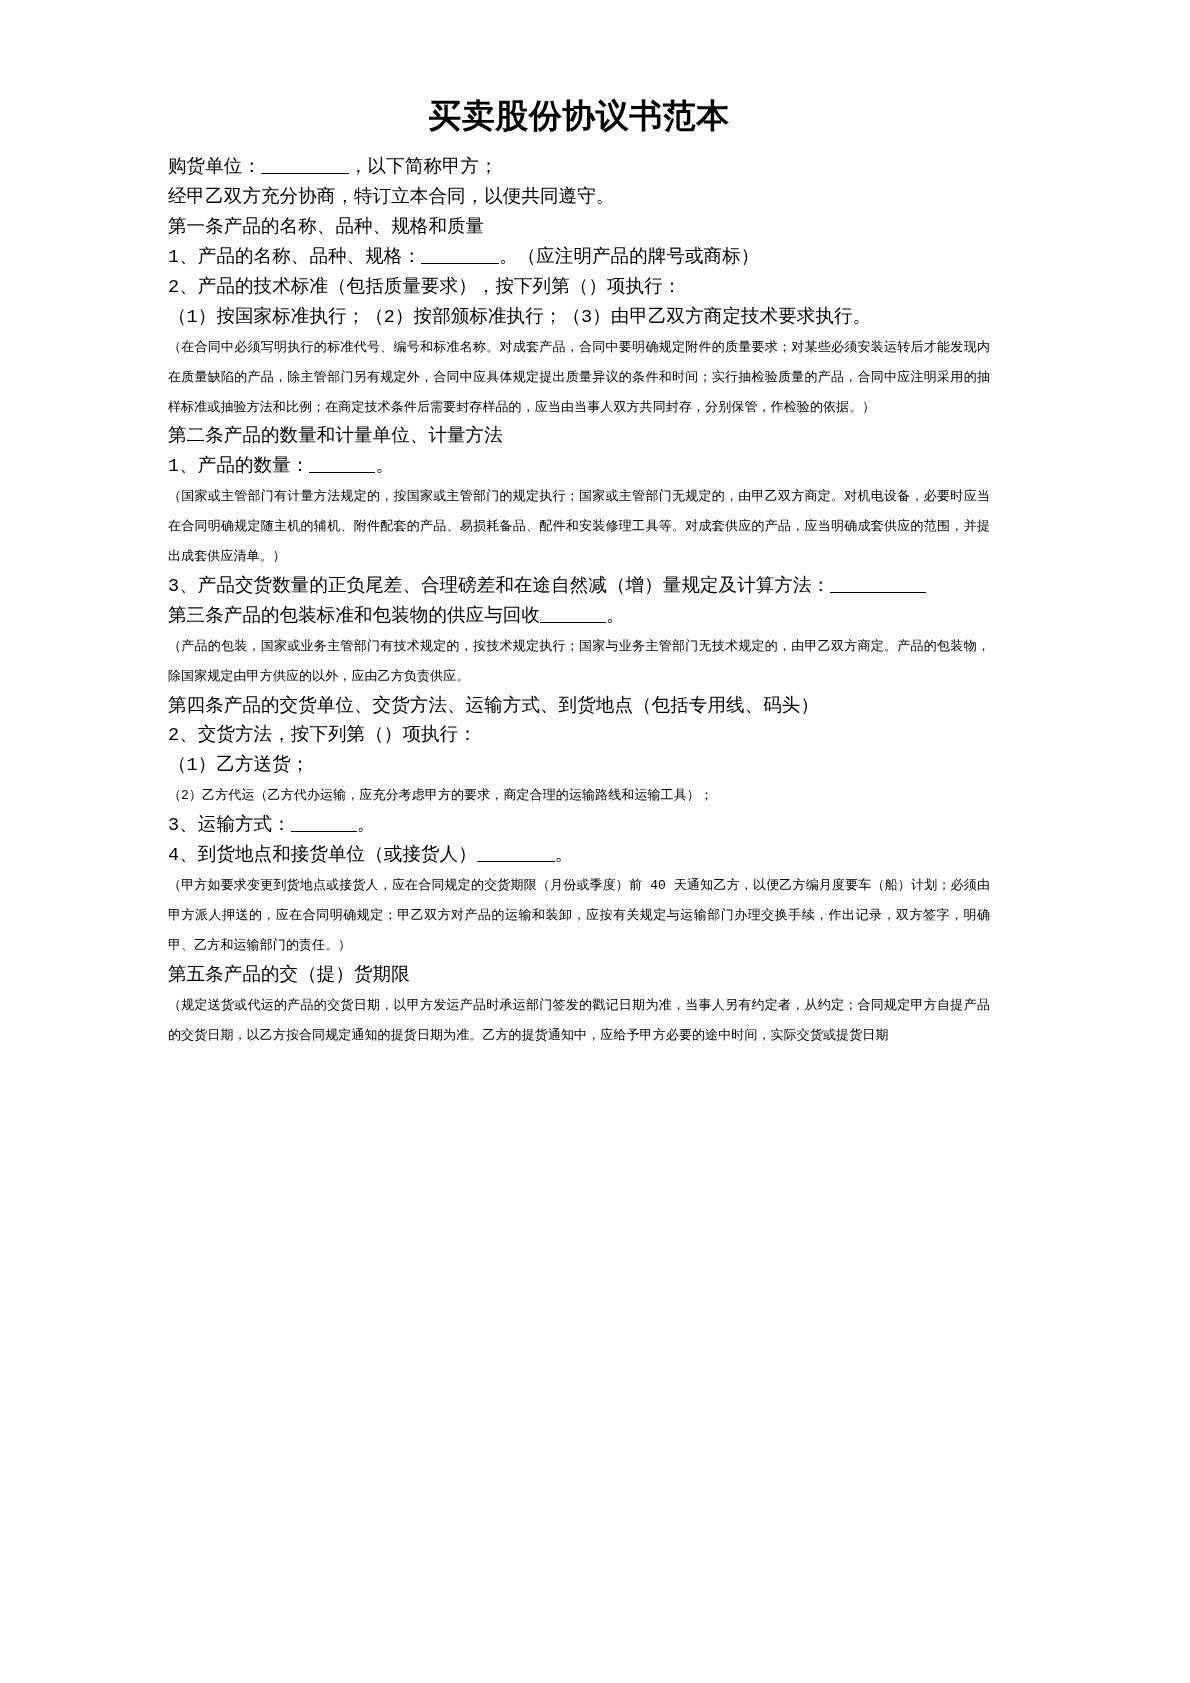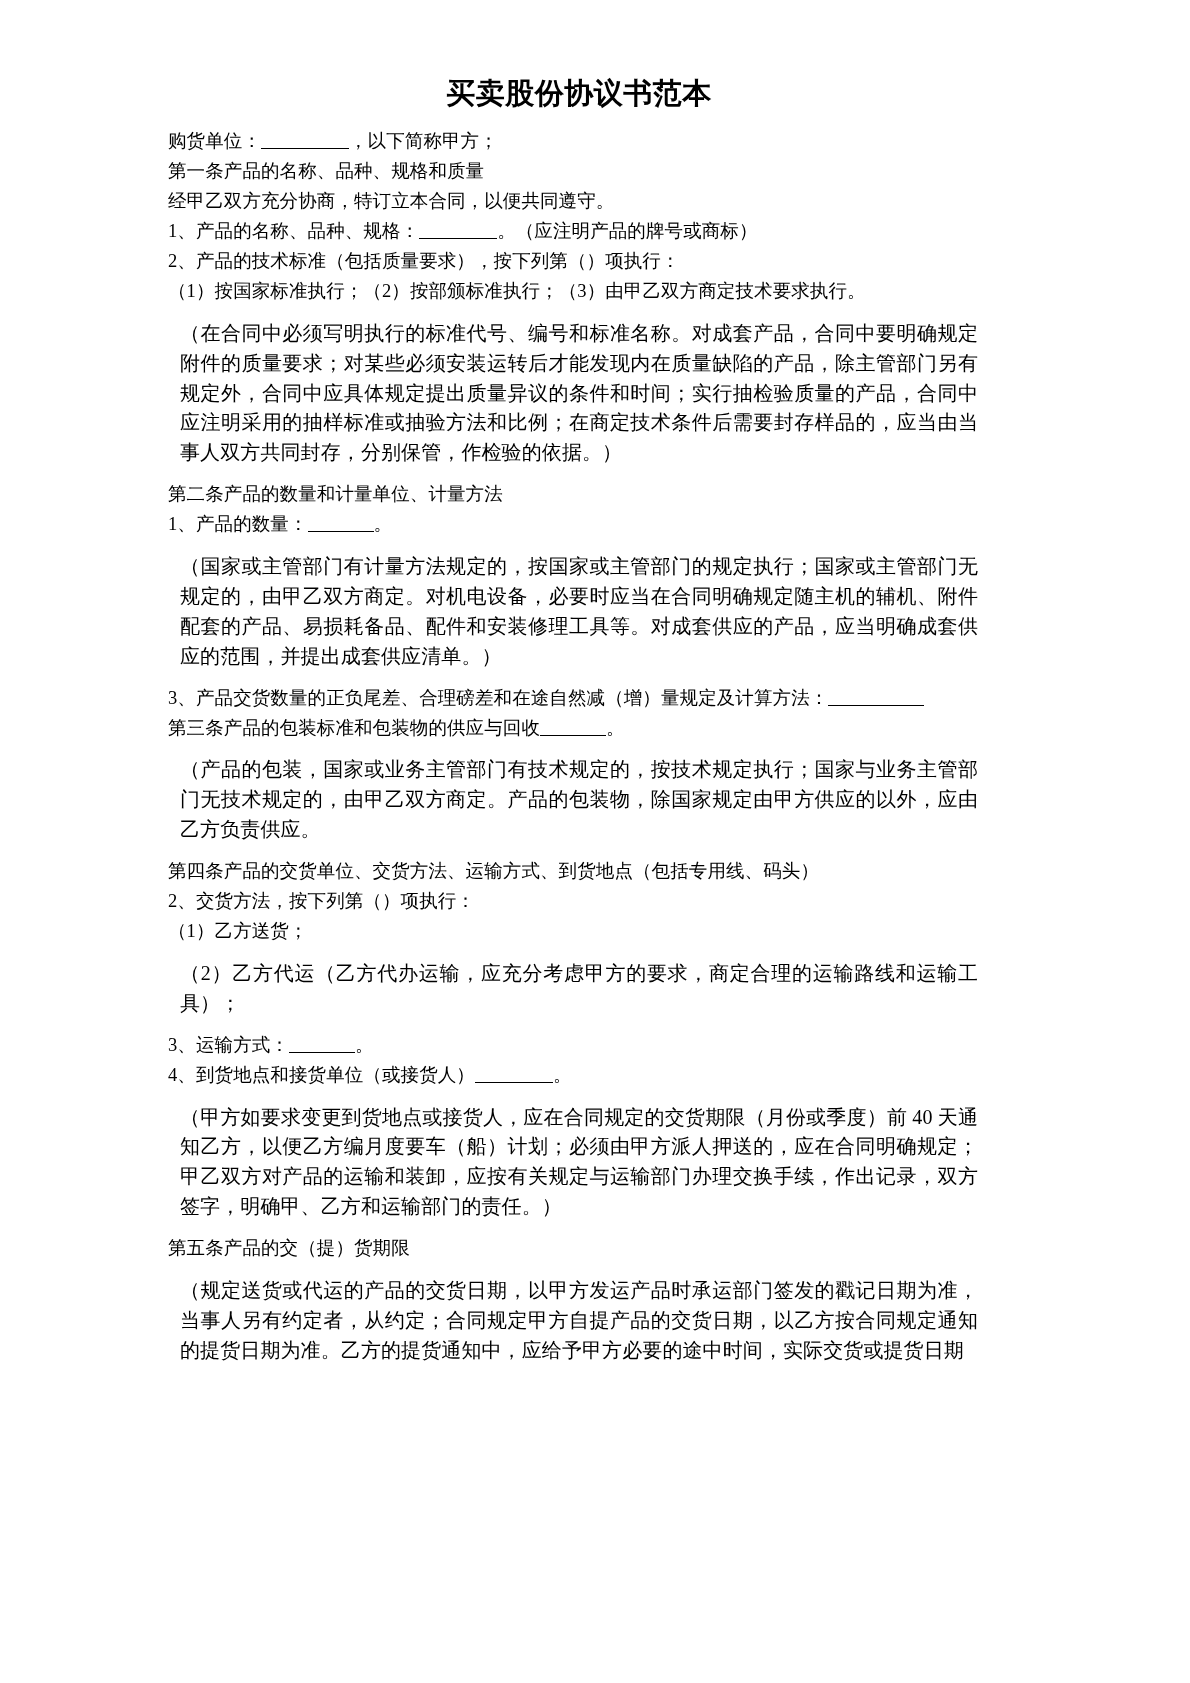--- a/index.html
+++ b/index.html
@@ -29,50 +29,52 @@
   }
 
   .content {
     position: absolute;
     left: 168px;
     top: 0;
     width: 822px;
   }
 
   .doc-title {
-    font-size: 29px;
+    font-size: 33px;
     font-weight: bold;
     text-align: center;
     line-height: 1.25;
     margin: 0;
-    padding-top: 75px;
+    padding-top: 96px;
     padding-bottom: 16px;
     letter-spacing: 0.5px;
     font-family: "Liberation Serif", "DejaVu Serif", serif;
   }
 
   
   .line {
     font-size: 18.5px;
     line-height: 29.9px;
     white-space: pre;
     margin: 0;
     letter-spacing: 0.1px;
+    font-family: Liberation Mono, monospace;
   }
 
   
   .para {
-    font-size: 20px;
+    font-size: 13px;
     line-height: 29.9px;
-    margin: 12px;
+    margin: 0;
     text-align: justify;
     text-justify: inter-ideograph;
     text-align-last: left;
     letter-spacing: 0.1px;
     word-break: break-all;
+    font-family: Liberation Mono, monospace;
   }
 
   
   .sub-head {
     font-size: 18.5px;
     line-height: 29.9px;
     margin: 0;
     letter-spacing: 0.1px;
   }
 
@@ -95,23 +97,23 @@
 <div class="page">
   <div class="content">
 
     <h1 class="doc-title">买卖股份协议书范本</h1>
 
     <p class="sub-head"></p>
 
     <p class="line"><span>购货单位：</span><span class="blank blank-lg"></span><span>，以下简称甲方；</span></p>
 
 
+    <p class="line">经甲乙双方充分协商，特订立本合同，以便共同遵守。</p>
+
     <p class="line">第一条产品的名称、品种、规格和质量</p>
-
-    <p class="line">经甲乙双方充分协商，特订立本合同，以便共同遵守。</p>
 
     <p class="line"><span>1、产品的名称、品种、规格：</span><span class="blank blank-md"></span><span>。（应注明产品的牌号或商标）</span></p>
 
     <p class="line">2、产品的技术标准（包括质量要求），按下列第（）项执行：</p>
 
     <p class="line">（1）按国家标准执行；（2）按部颁标准执行；（3）由甲乙双方商定技术要求执行。</p>
 
     <p class="para">（在合同中必须写明执行的标准代号、编号和标准名称。对成套产品，合同中要明确规定附件的质量要求；对某些必须安装运转后才能发现内在质量缺陷的产品，除主管部门另有规定外，合同中应具体规定提出质量异议的条件和时间；实行抽检验质量的产品，合同中应注明采用的抽样标准或抽验方法和比例；在商定技术条件后需要封存样品的，应当由当事人双方共同封存，分别保管，作检验的依据。）</p>
 
     <p class="line">第二条产品的数量和计量单位、计量方法</p>

